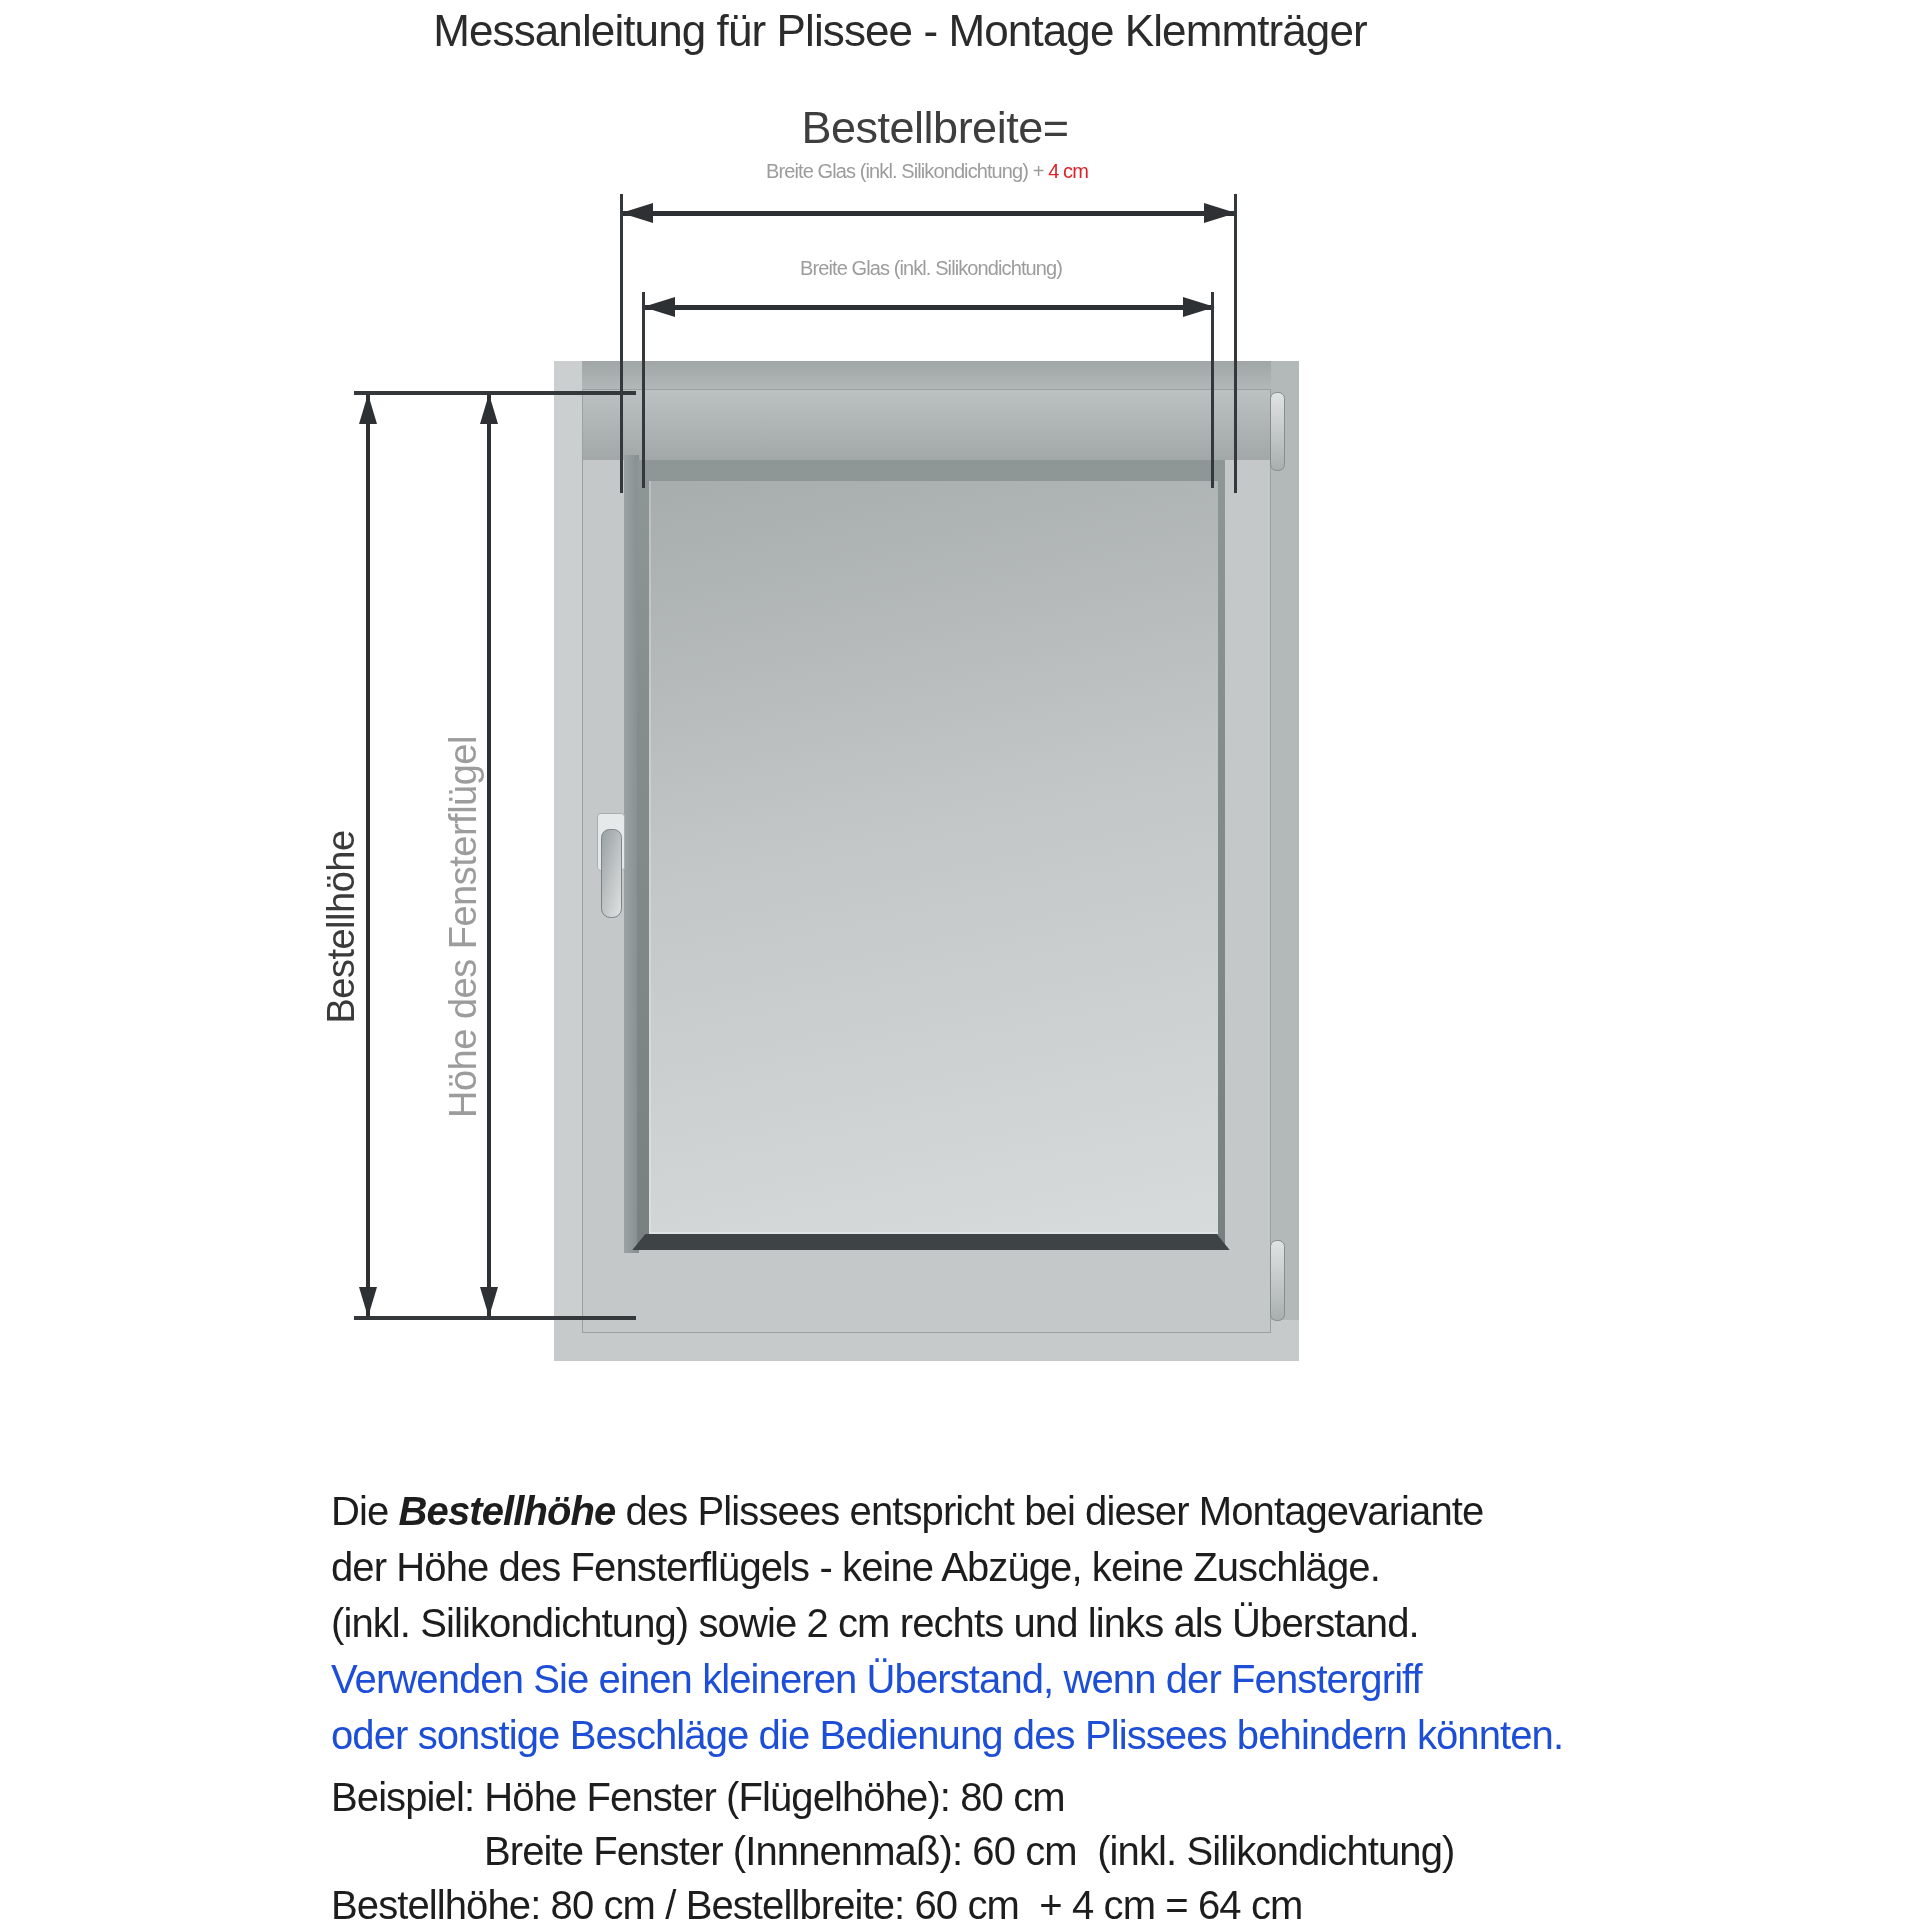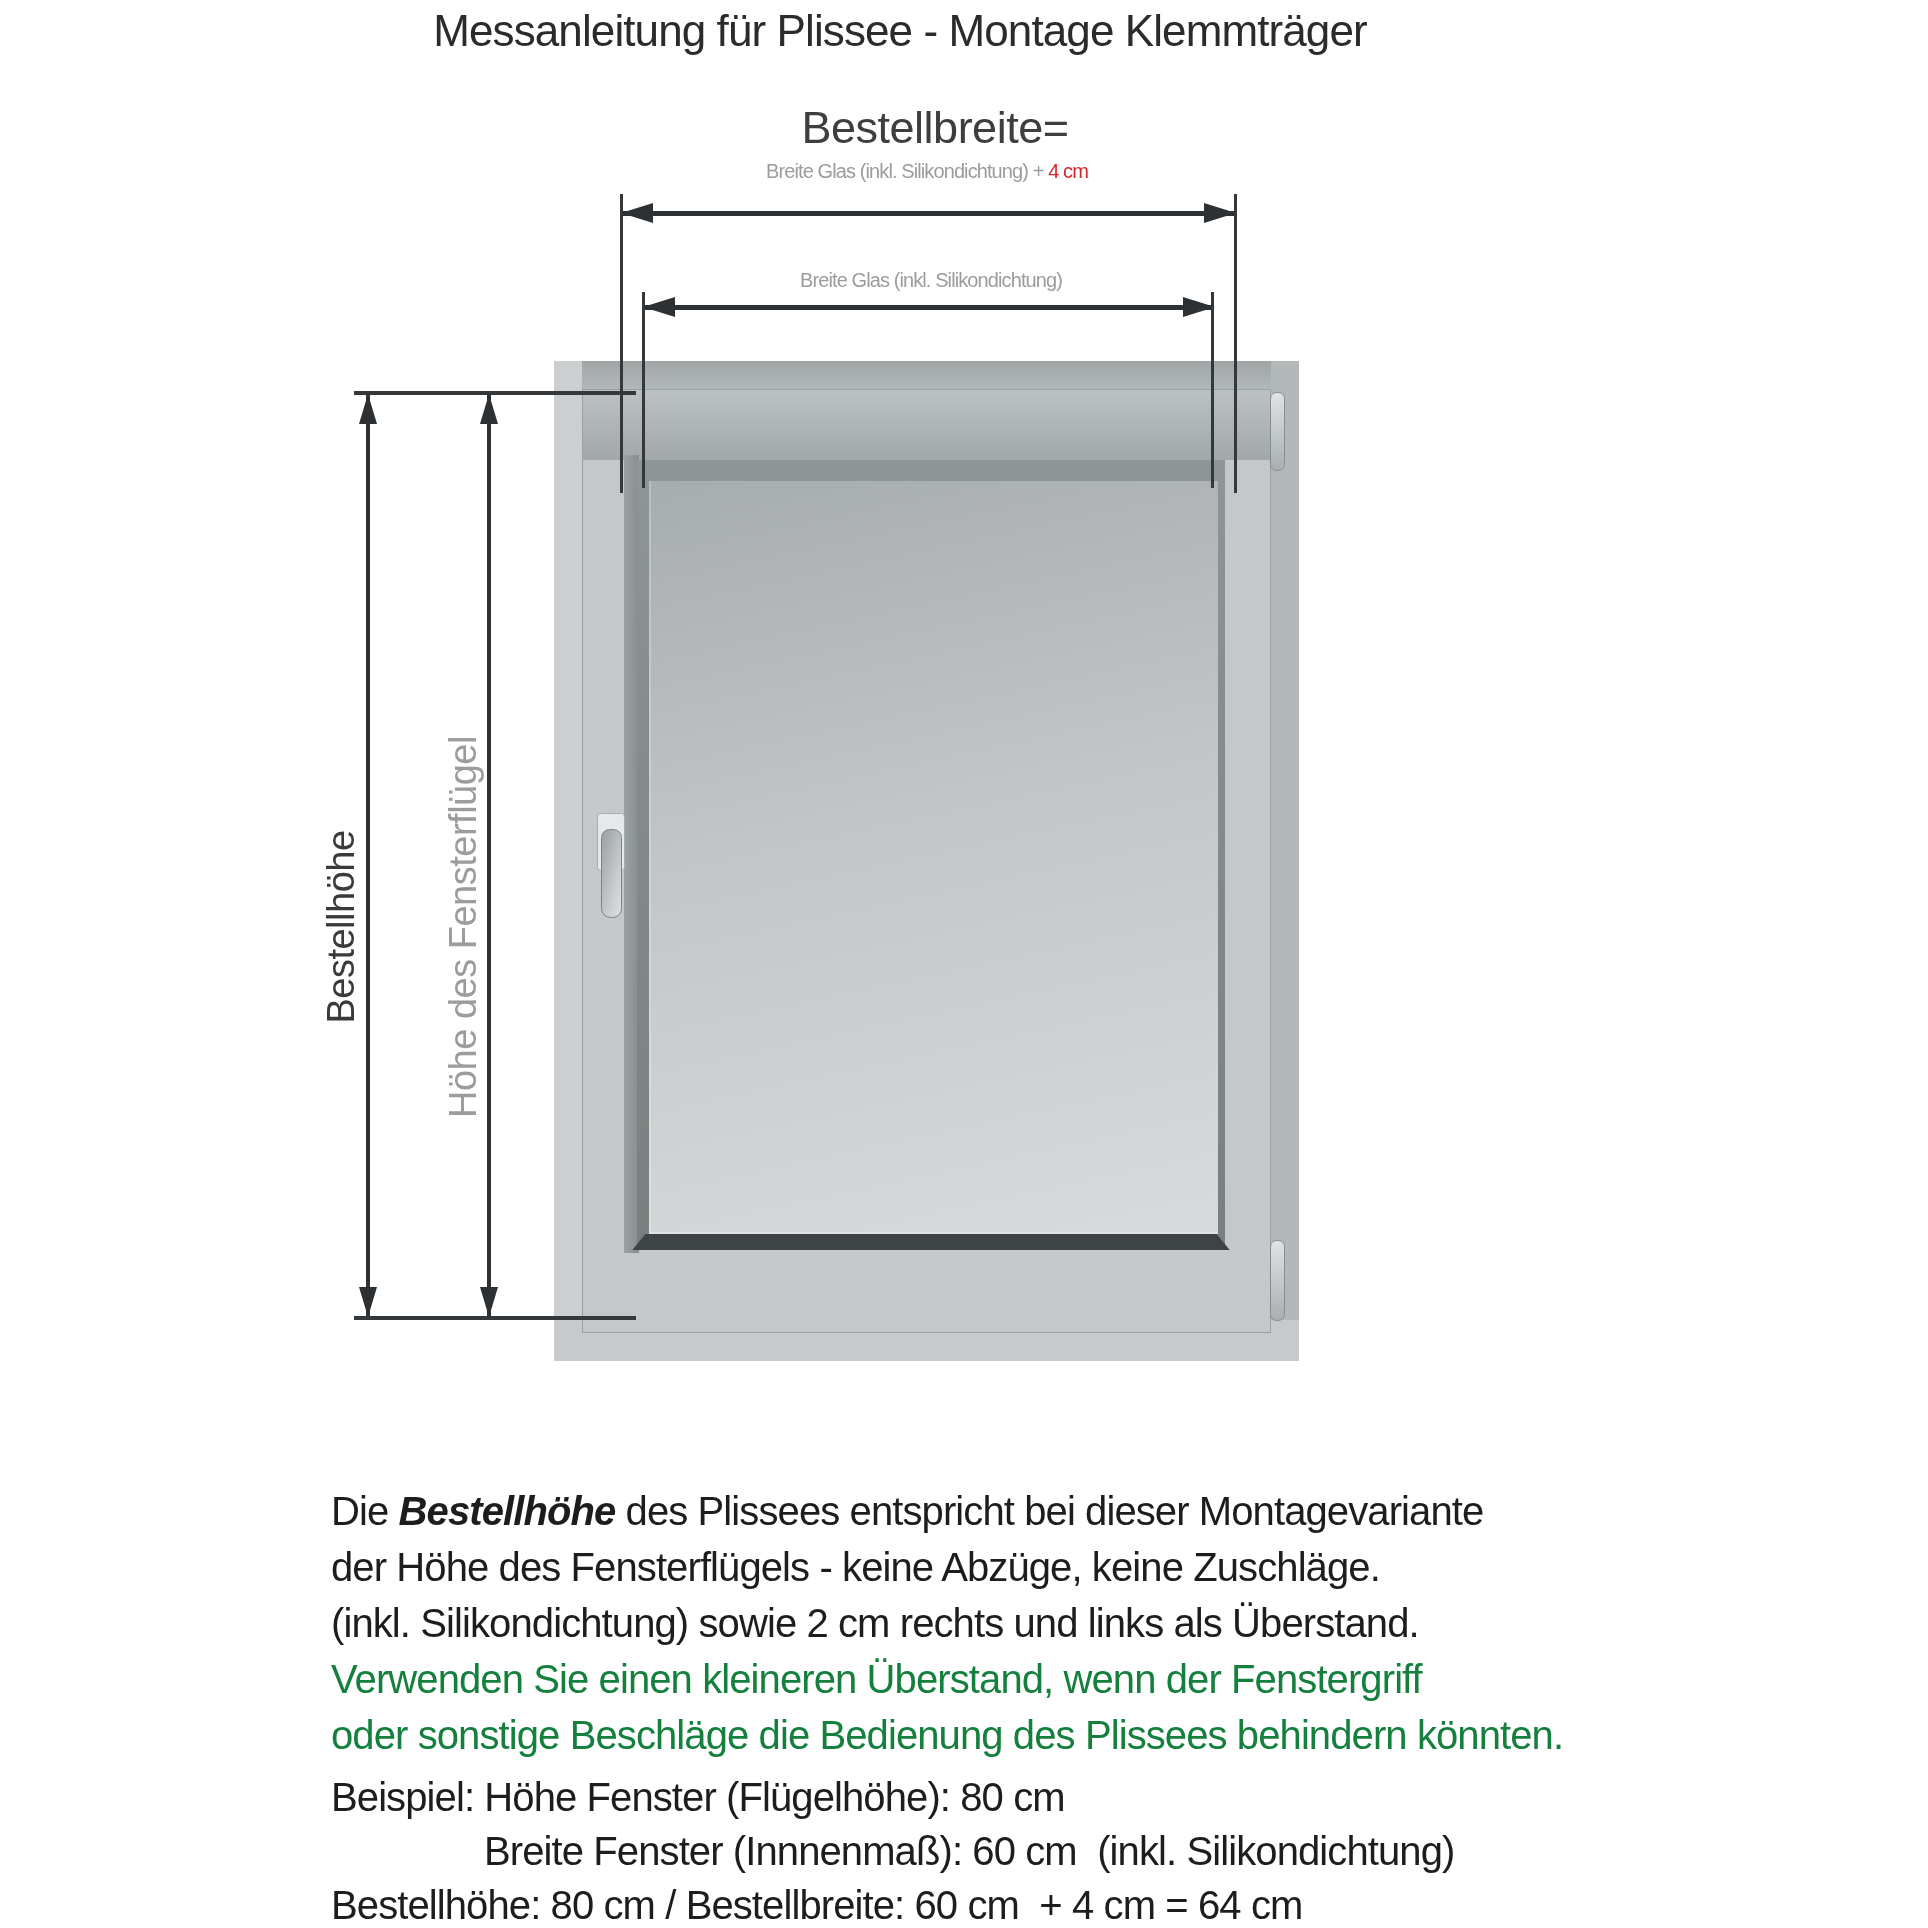--- a/index.html
+++ b/index.html
@@ -66,36 +66,36 @@
   .hinge{position:absolute;width:13px;background:linear-gradient(180deg,#e0e3e3,#a9afaf);
     border:0.9px solid #868d8d;border-radius:6.6px;}
   .hinge-top{left:716px;top:31px;height:77px;}
   .hinge-bottom{left:716px;top:879px;height:79px;}
   
   .body-text{position:absolute;left:331px;top:1483px;font-size:40px;
     letter-spacing:-0.9px;line-height:56px;color:#1d1d1d;}
   .example{position:absolute;left:331px;top:1770px;font-size:40px;
     letter-spacing:-0.9px;line-height:54px;color:#1d1d1d;}
   .bline{white-space:nowrap;}
-  .bline.red-warn{color:#15803d;}
+  .bline.red-warn{color:#1d4ed8;}
   .bline .bi{font-weight:bold;font-style:italic;}
   .bline.indent{padding-left:153px;}
 </style>
 </head>
 <body>
 
 <div class="canvas">
 
   <div class="title">Messanleitung für Plissee - Montage Klemmträger</div>
 
   <div class="dim-label dark" style="left:935px;top:102px;">Bestellbreite=</div>
 
   <div class="dim-label gray" style="left:927px;top:160px;"><span>Breite Glas (inkl. Silikondichtung) + </span><span class="red-accent">4 cm</span></div>
 
-  <div class="dim-label gray" style="left:931px;top:269px;">Breite Glas (inkl. Silikondichtung)</div>
+  <div class="dim-label gray" style="left:931px;top:257px;">Breite Glas (inkl. Silikondichtung)</div>
 
   <div class="window">
     <div class="frame-top"></div>
     <div class="frame-left"></div>
     <div class="frame-right"></div>
     <div class="frame-bottom"></div>
     <div class="sash"></div>
     <div class="sash-top-shade"></div>
     <div class="sash-left-shade"></div>
     <div class="glass-frame">

